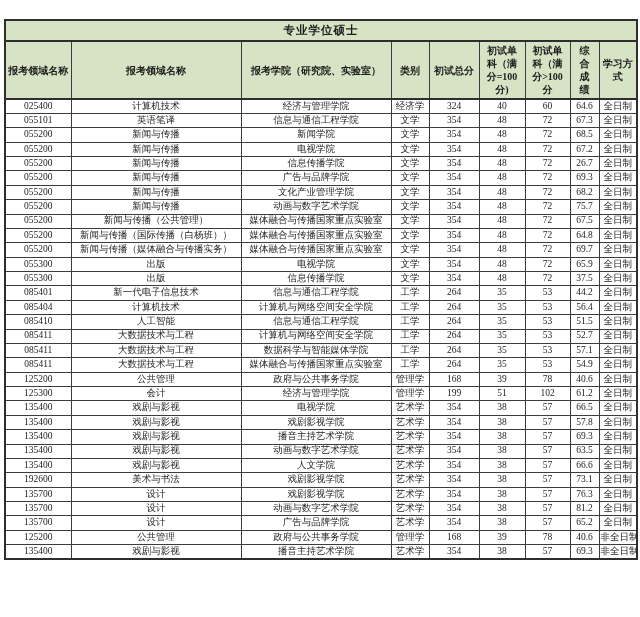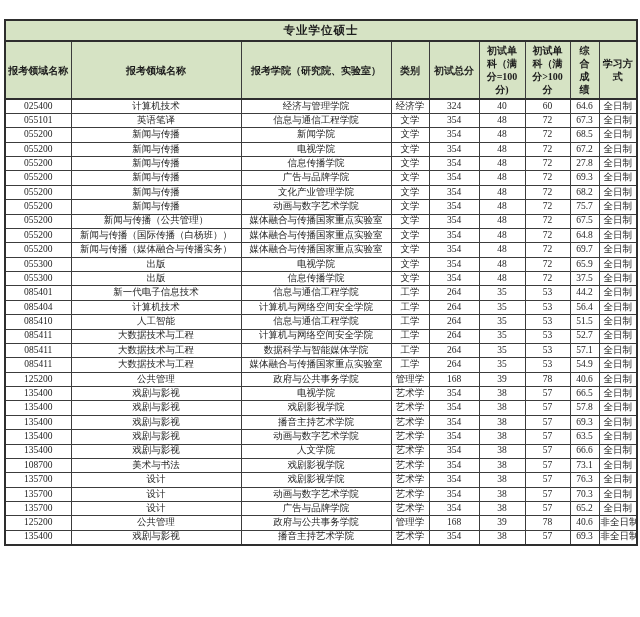--- a/index.html
+++ b/index.html
@@ -135,21 +135,21 @@
           <td>全日制</td>
         </tr>
         <tr>
           <td>055200</td>
           <td>新闻与传播</td>
           <td>信息传播学院</td>
           <td>文学</td>
           <td>354</td>
           <td>48</td>
           <td>72</td>
-          <td>27.8</td>
+          <td>26.7</td>
           <td>全日制</td>
         </tr>
         <tr>
           <td>055200</td>
           <td>新闻与传播</td>
           <td>广告与品牌学院</td>
           <td>文学</td>
           <td>354</td>
           <td>48</td>
           <td>72</td>
@@ -304,20 +304,31 @@
           <td>公共管理</td>
           <td>政府与公共事务学院</td>
           <td>管理学</td>
           <td>168</td>
           <td>39</td>
           <td>78</td>
           <td>40.6</td>
           <td>全日制</td>
         </tr>
         <tr>
+          <td>125300</td>
+          <td>会计</td>
+          <td>经济与管理学院</td>
+          <td>管理学</td>
+          <td>199</td>
+          <td>51</td>
+          <td>102</td>
+          <td>61.2</td>
+          <td>全日制</td>
+        </tr>
+        <tr>
           <td>135400</td>
           <td>戏剧与影视</td>
           <td>电视学院</td>
           <td>艺术学</td>
           <td>354</td>
           <td>38</td>
           <td>57</td>
           <td>66.5</td>
           <td>全日制</td>
         </tr>
@@ -359,21 +370,21 @@
           <td>戏剧与影视</td>
           <td>人文学院</td>
           <td>艺术学</td>
           <td>354</td>
           <td>38</td>
           <td>57</td>
           <td>66.6</td>
           <td>全日制</td>
         </tr>
         <tr>
-          <td>108700</td>
+          <td>192600</td>
           <td>美术与书法</td>
           <td>戏剧影视学院</td>
           <td>艺术学</td>
           <td>354</td>
           <td>38</td>
           <td>57</td>
           <td>73.1</td>
           <td>全日制</td>
         </tr>
         <tr>
@@ -388,21 +399,21 @@
           <td>全日制</td>
         </tr>
         <tr>
           <td>135700</td>
           <td>设计</td>
           <td>动画与数字艺术学院</td>
           <td>艺术学</td>
           <td>354</td>
           <td>38</td>
           <td>57</td>
-          <td>70.3</td>
+          <td>81.2</td>
           <td>全日制</td>
         </tr>
         <tr>
           <td>135700</td>
           <td>设计</td>
           <td>广告与品牌学院</td>
           <td>艺术学</td>
           <td>354</td>
           <td>38</td>
           <td>57</td>

